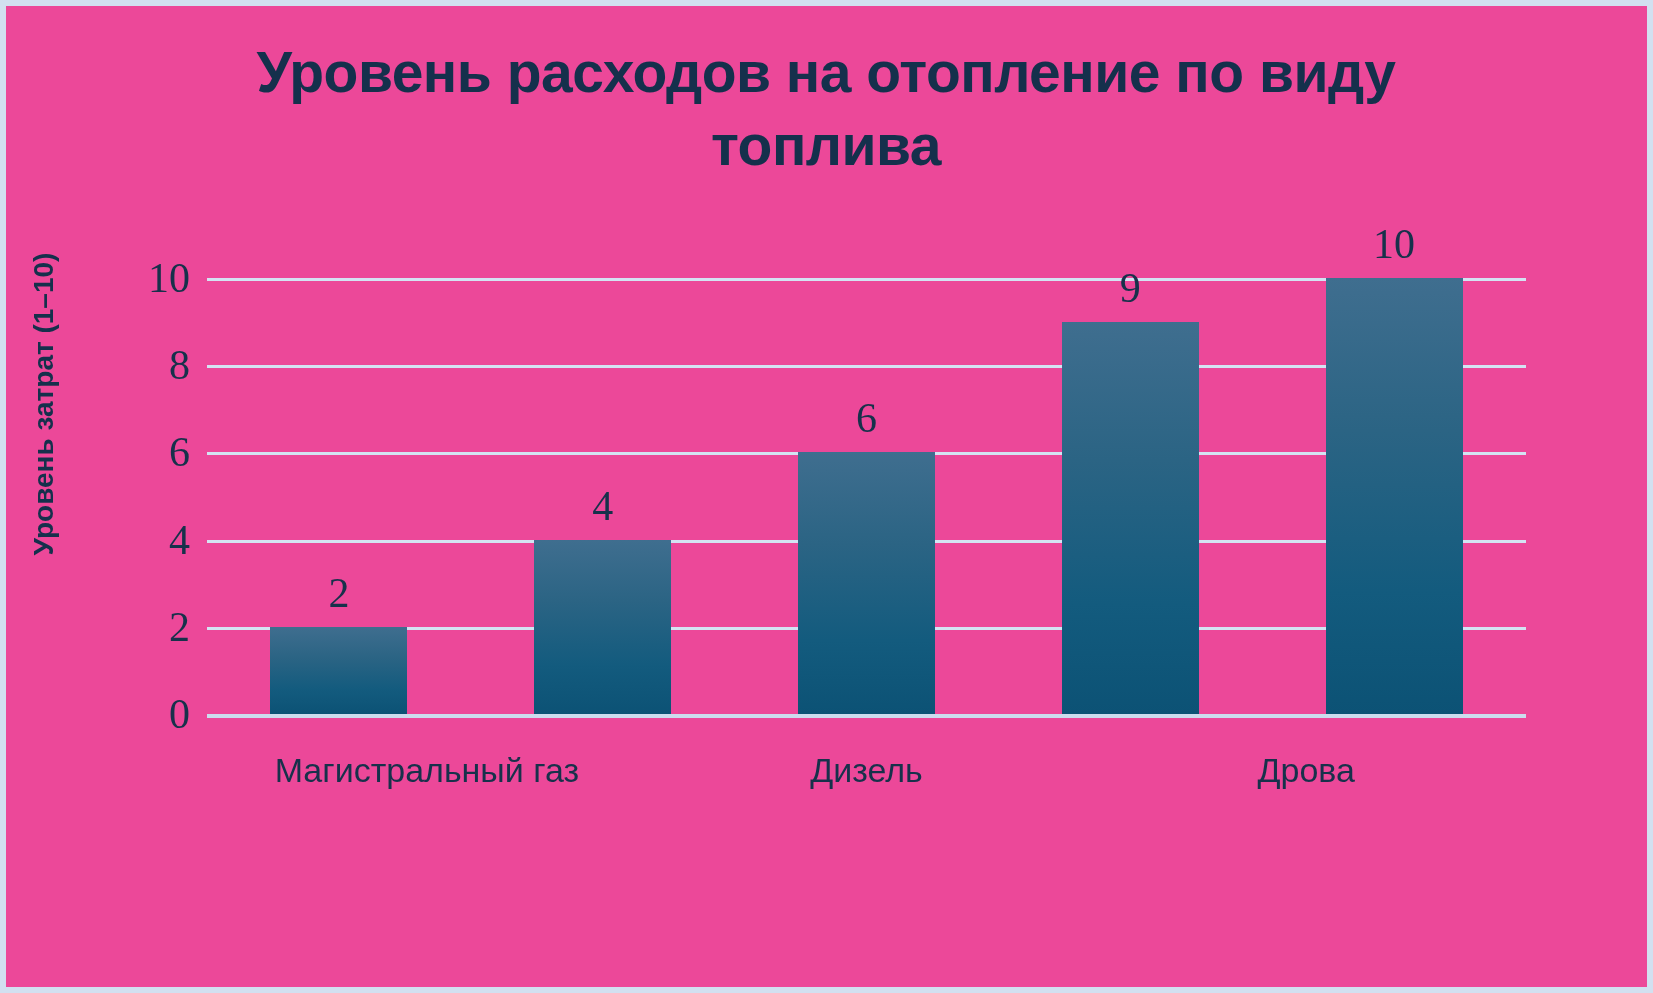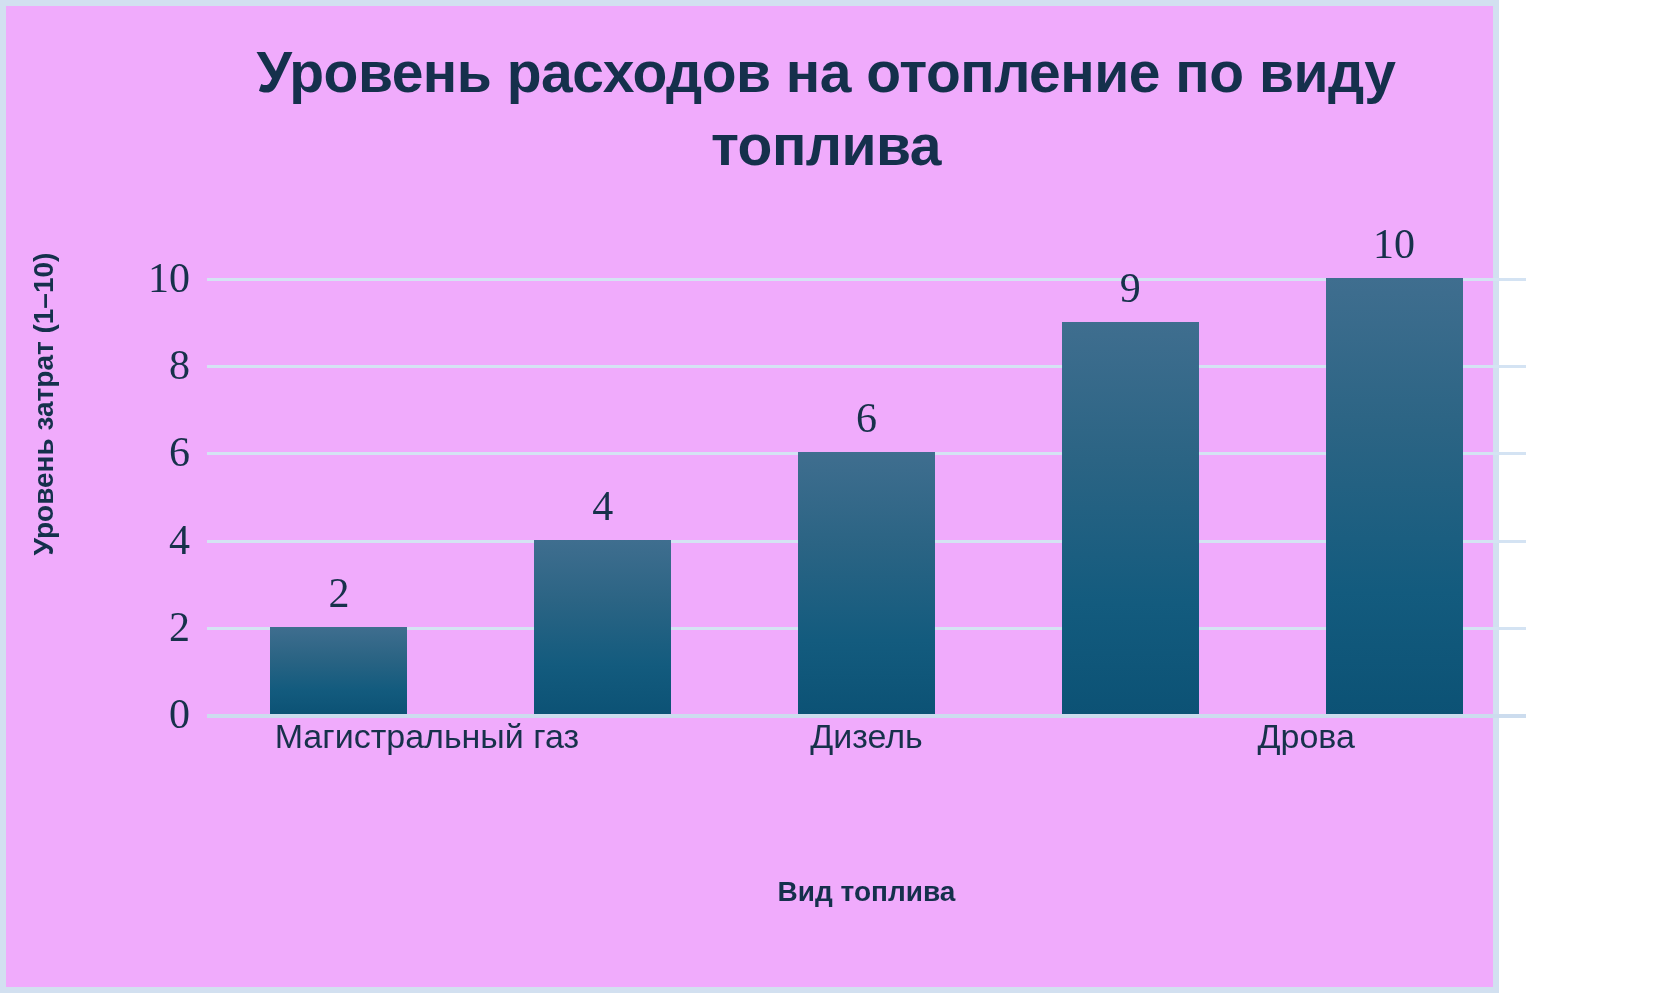--- a/index.html
+++ b/index.html
@@ -10,23 +10,23 @@
     width: 1653px;
     height: 993px;
     background: #ffffff;
     font-family: "Liberation Sans", sans-serif;
     overflow: hidden;
   }
 
   #chart-card {
     position: relative;
     box-sizing: border-box;
-    width: 1499px;
+    width: 1653px;
     height: 993px;
-    background: #f0abfc;
+    background: #ec4899;
     border: 6px solid #d2e0f0;
   }
 
   
   #chart-title {
     position: absolute;
     left: 150px;
     top: 30px;
     width: 1340px;
     text-align: center;
@@ -126,21 +126,21 @@
     font-family: "Liberation Sans", sans-serif;
     font-weight: bold;
     font-size: 28px;
     color: #15304c;
   }
 
   
   #x-ticks {
     position: absolute;
     left: 201px;
-    top: 708px;
+    top: 742px;
     width: 1319px;
     display: flex;
   }
   .x-tick {
     flex: 1 1 0;
     text-align: center;
     font-family: "Liberation Sans", sans-serif;
     font-size: 34px;
     line-height: 1.3;
     color: #17314b;
@@ -210,15 +210,14 @@
       </div>
     </div>
   </div>
 
   <div id="x-ticks">
     <div class="x-tick">Магистральный газ</div>
     <div class="x-tick">Дизель</div>
     <div class="x-tick">Дрова</div>
   </div>
 
-  <div id="x-axis-title">Вид топлива</div>
 
 </div>
 
 </body></html>

